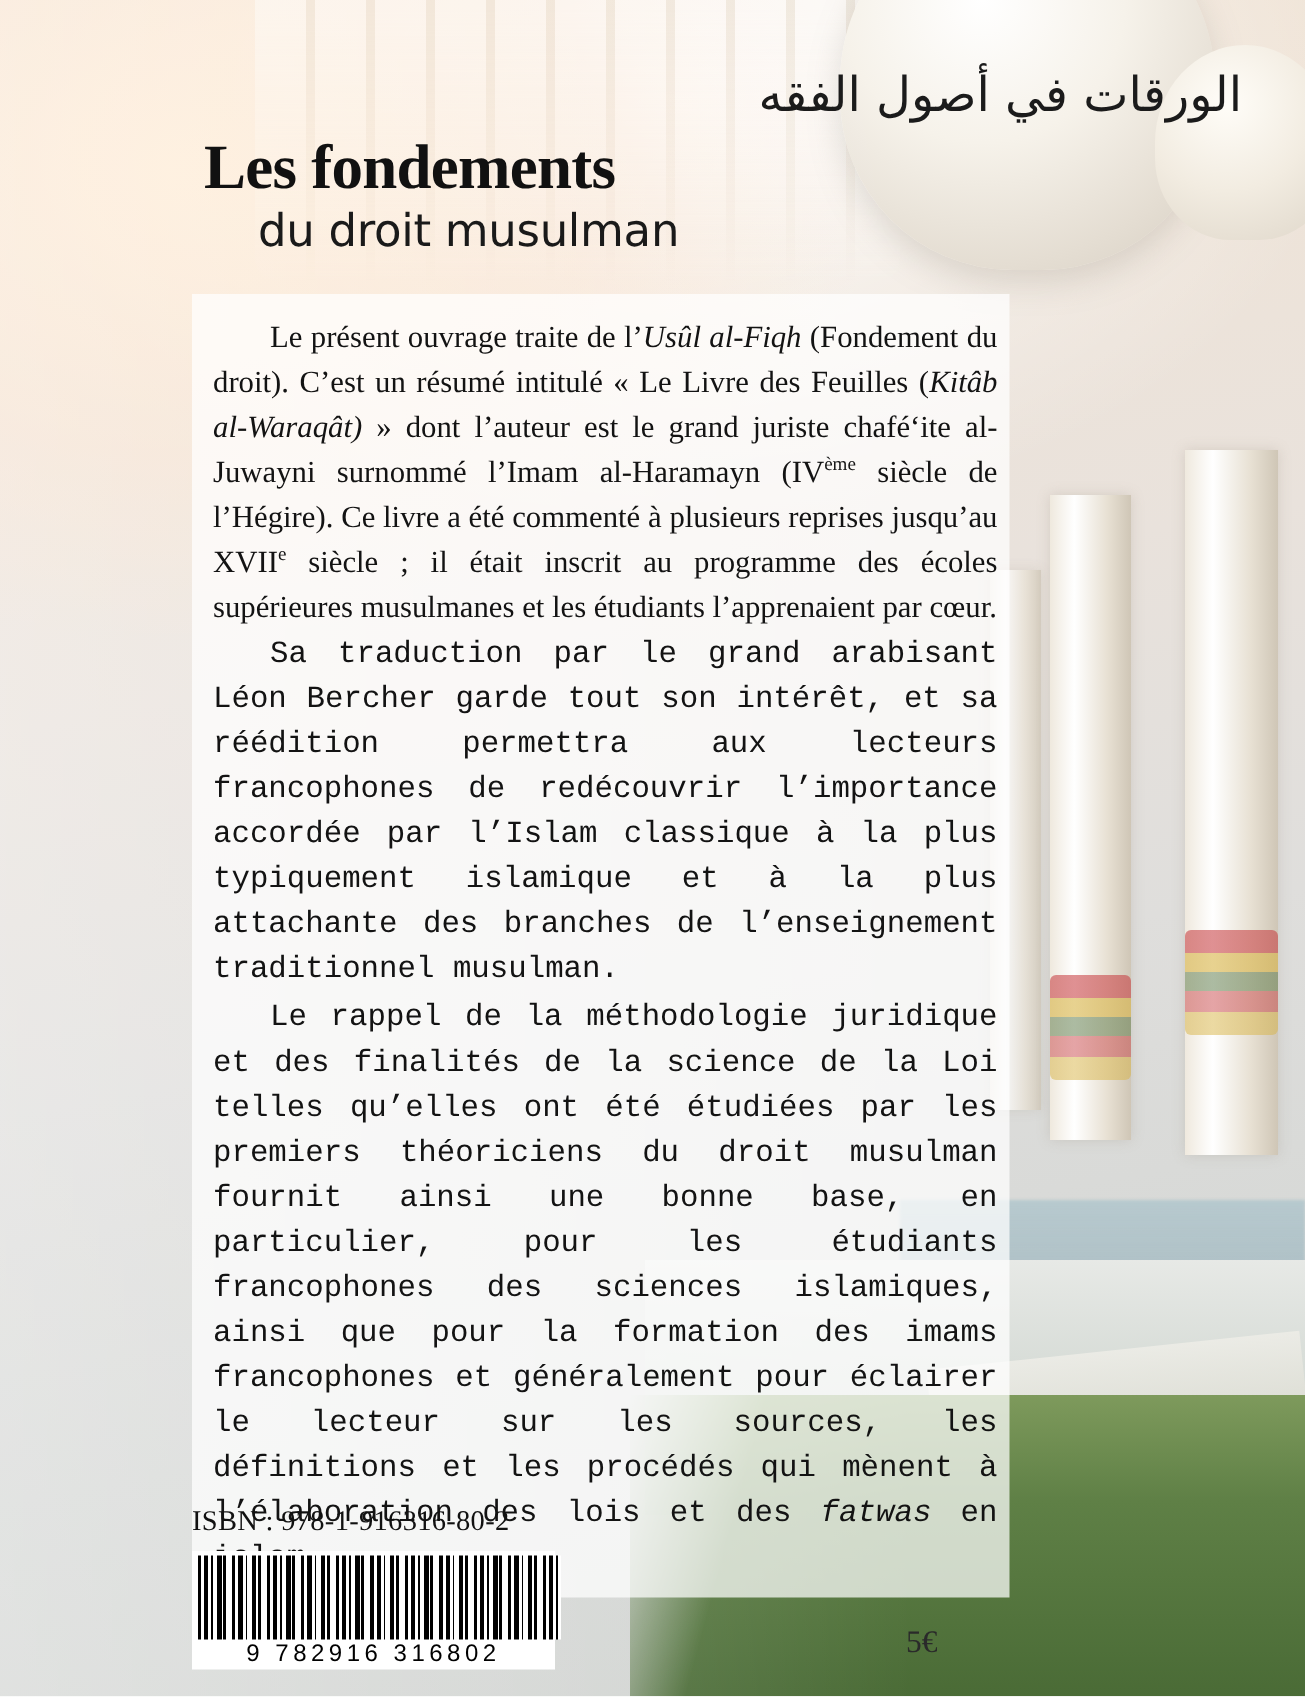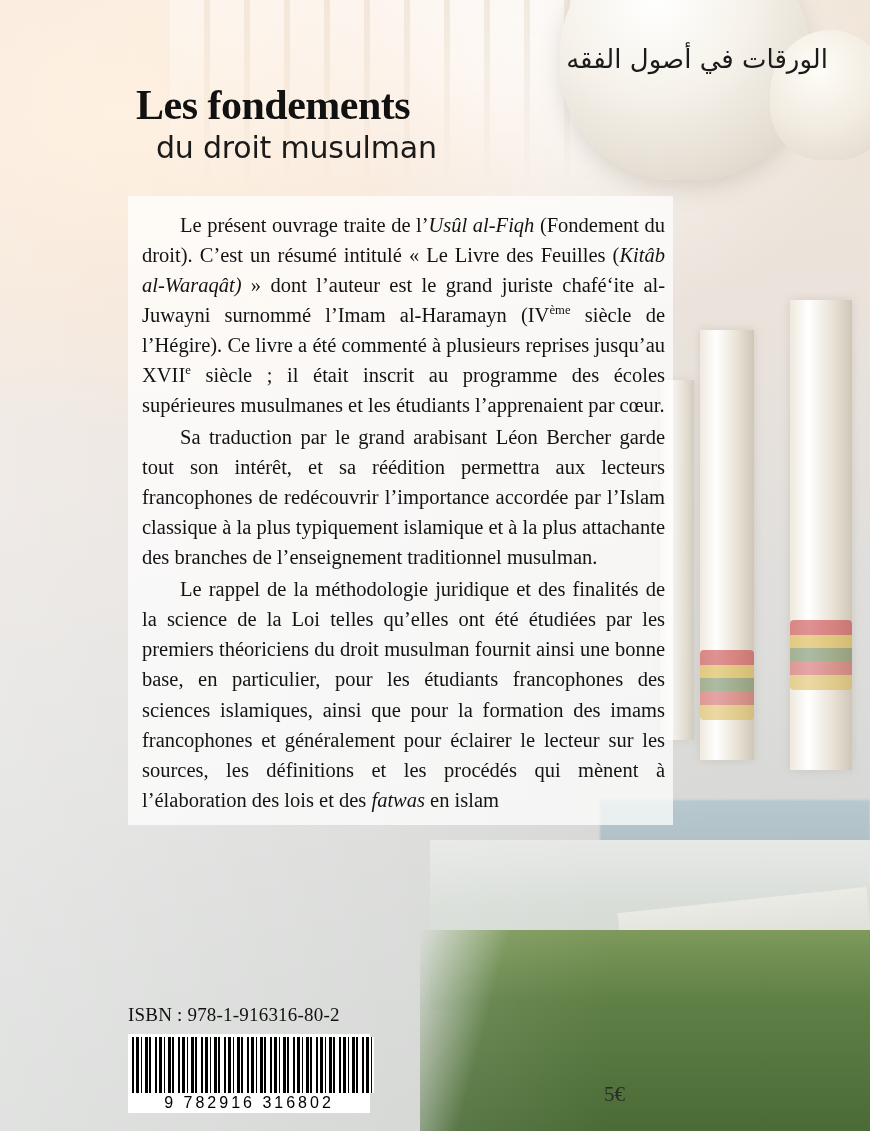--- a/index.html
+++ b/index.html
@@ -137,41 +137,41 @@
     left: 0; top: 44px;
     width: 870px;
     padding: 0 34px 0 130px;
     box-sizing: border-box;
     text-align: left;
   }
   .arabic-title {
     font-family: "DejaVu Sans", sans-serif;
     direction: rtl;
     text-align: right;
-    font-size: 26px;
+    font-size: 32px;
     color: #1b1b1b;
     line-height: 1.2;
     margin: 0 8px 8px 0;
     letter-spacing: 0;
   }
   .fr-title {
     font-family: Liberation Serif, serif;
     font-weight: bold;
     font-size: 42px;
     color: #111111;
     line-height: 1.05;
     margin: 6px 0 0 6px;
     letter-spacing: -0.5px;
   }
   .fr-subtitle {
     font-family: "DejaVu Sans", sans-serif;
     font-size: 30px;
     color: #1a1a1a;
     line-height: 1.1;
-    margin: 4px 0 0 26px;
+    margin: 4px 0 0 42px;
     letter-spacing: -0.2px;
   }
 
   
   .blurb-panel {
     position: absolute;
     left: 128px;
     top: 196px;
     width: 545px;
     padding: 14px 8px 10px 14px;
@@ -182,21 +182,21 @@
     margin: 0;
     text-indent: 38px;
     font-family: "Liberation Serif", serif;
     font-size: 20.5px;
     line-height: 1.465;
     color: #131313;
     text-align: justify;
     text-justify: inter-word;
     hyphens: manual;
   }
-  .blurb-panel p + p { margin-top: 2px; }
+  .blurb-panel p + p { margin-top: 2px; font-family: Liberation Mono, monospace; }
   .blurb-panel em { font-style: italic; }
   .blurb-panel sup {
     font-size: 0.62em;
     vertical-align: super;
     line-height: 0;
   }
 
   
   .isbn-text {
     position: absolute;

